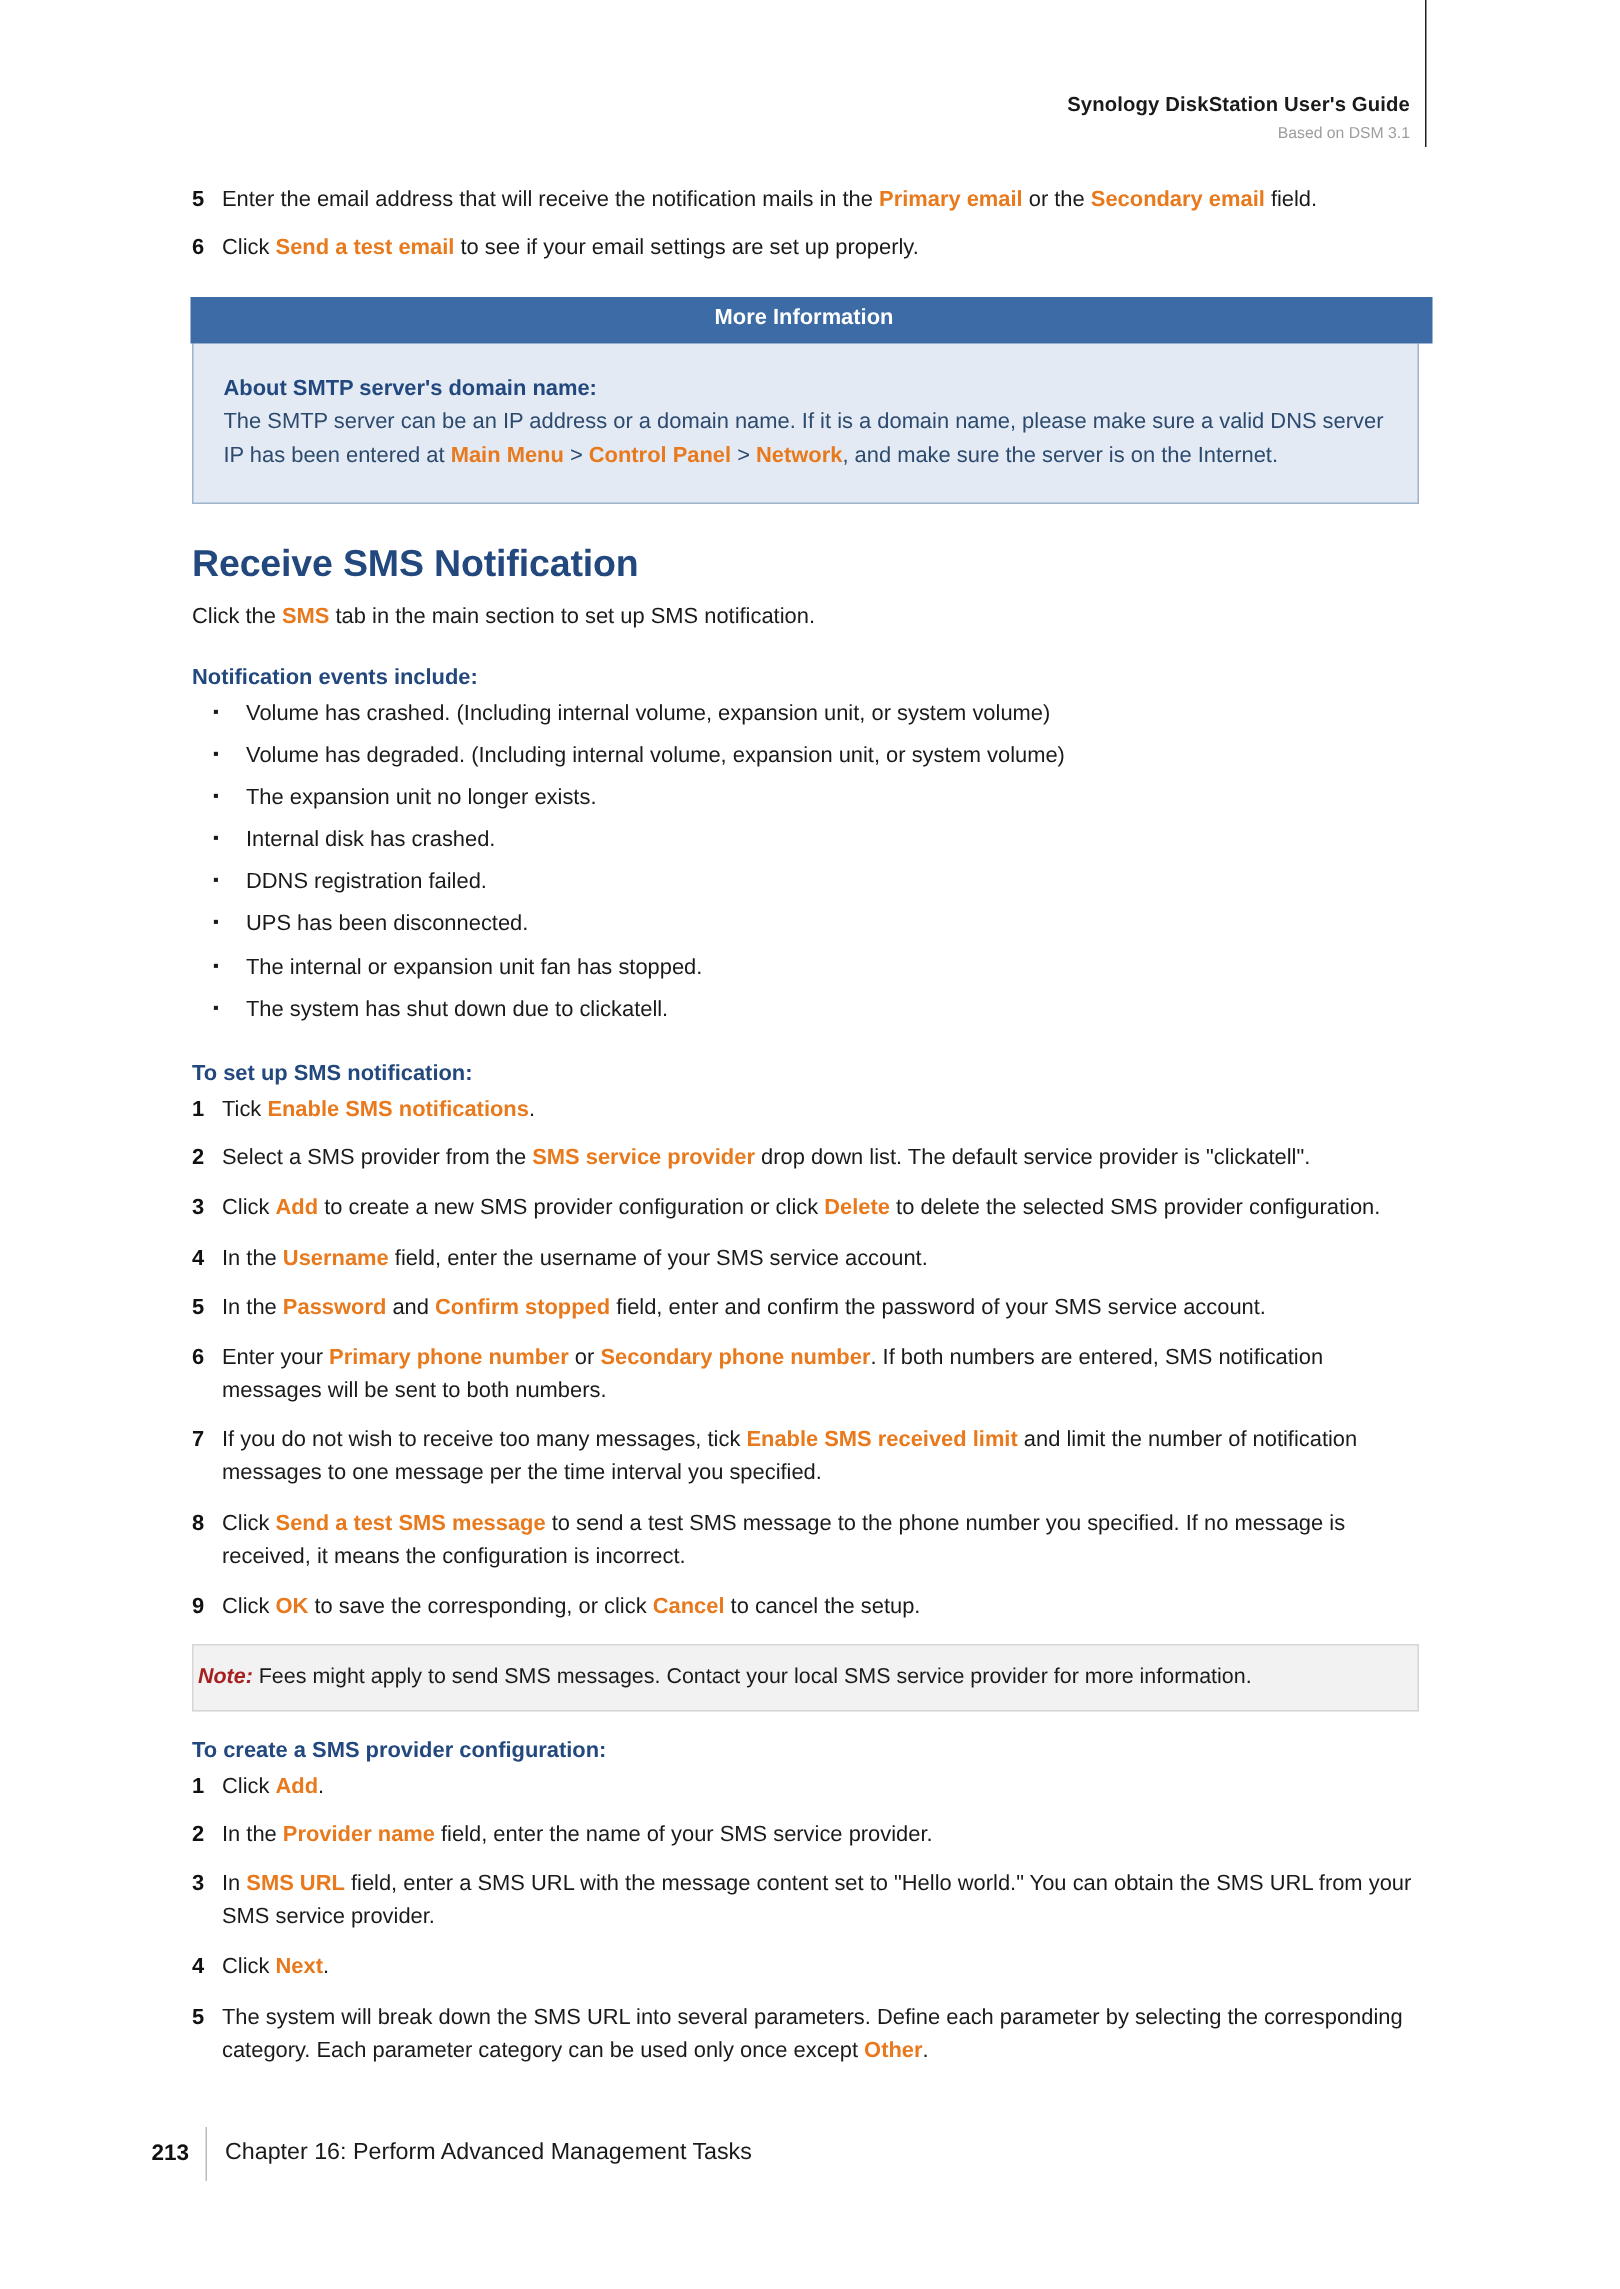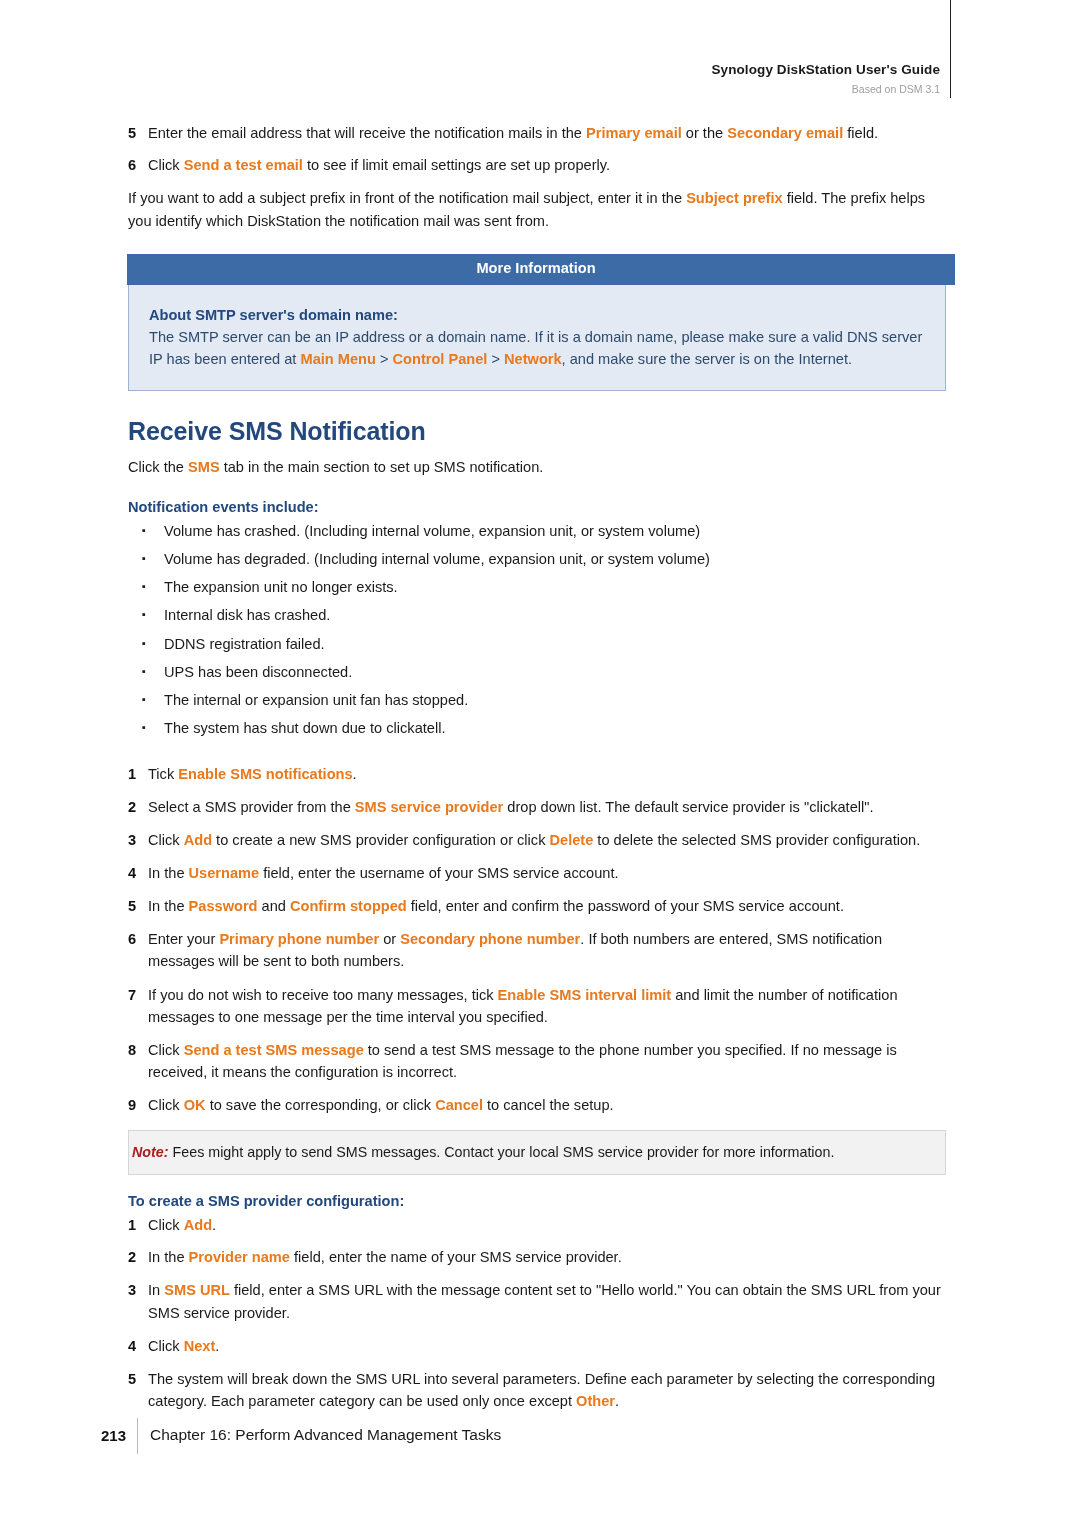--- a/index.html
+++ b/index.html
@@ -247,25 +247,24 @@
 
   <div class="content">
 
     <div id="intro-steps">
         <div class="step" style="margin-bottom: 10px;">
           <span class="num">5</span>
           <span class="body"><span>Enter the email address that will receive the notification mails in the </span><span class="ui">Primary email</span><span> or the </span><span class="ui">Secondary email</span><span> field.</span></span>
         </div>
         <div class="step">
           <span class="num">6</span>
-          <span class="body"><span>Click </span><span class="ui">Send a test email</span><span> to see if limit email settings are set up properly.</span></span>
-        </div>
-      </div>
-
-    <p class="para" id="intro-paragraph"><span>If you want to add a subject prefix in front of the notification mail subject, enter it in the </span><span class="ui">Subject prefix</span><span> field. The prefix helps you identify which DiskStation the notification mail was sent from.</span></p>
+          <span class="body"><span>Click </span><span class="ui">Send a test email</span><span> to see if your email settings are set up properly.</span></span>
+        </div>
+      </div>
+
 
     <div class="callout">
       <div class="cap">
         <div class="cap-text">More Information</div>
       </div>
       <div class="bodybox">
         <div class="lead">About SMTP server's domain name:</div>
         <p class="txt" id="callout-body"><span>The SMTP server can be an IP address or a domain name. If it is a domain name, please make sure a valid DNS server IP has been entered at </span><span class="ui">Main Menu</span><span> &gt; </span><span class="ui">Control Panel</span><span> &gt; </span><span class="ui">Network</span><span>, and make sure the server is on the Internet.</span></p>
       </div>
     </div>
@@ -308,20 +307,21 @@
           <span class="body">The internal or expansion unit fan has stopped.</span>
         </div>
         <div class="bullet">
           <span class="sq">▪</span>
           <span class="body">The system has shut down due to clickatell.</span>
         </div>
       </div>
 
     <div class="spacer-md"></div>
 
+    <div class="sub-head">To set up SMS notification:</div>
     <div id="setup-steps">
         <div class="step" style="margin-bottom: 10px;">
           <span class="num">1</span>
           <span class="body"><span>Tick </span><span class="ui">Enable SMS notifications</span><span>.</span></span>
         </div>
         <div class="step">
           <span class="num">2</span>
           <span class="body"><span>Select a SMS provider from the </span><span class="ui">SMS service provider</span><span> drop down list. The default service provider is "clickatell".</span></span>
         </div>
         <div class="step">
@@ -335,21 +335,21 @@
         <div class="step">
           <span class="num">5</span>
           <span class="body"><span>In the </span><span class="ui">Password</span><span> and </span><span class="ui">Confirm stopped</span><span> field, enter and confirm the password of your SMS service account.</span></span>
         </div>
         <div class="step">
           <span class="num">6</span>
           <span class="body"><span>Enter your </span><span class="ui">Primary phone number</span><span> or </span><span class="ui">Secondary phone number</span><span>. If both numbers are entered, SMS notification messages will be sent to both numbers.</span></span>
         </div>
         <div class="step">
           <span class="num">7</span>
-          <span class="body"><span>If you do not wish to receive too many messages, tick </span><span class="ui">Enable SMS interval limit</span><span> and limit the number of notification messages to one message per the time interval you specified.</span></span>
+          <span class="body"><span>If you do not wish to receive too many messages, tick </span><span class="ui">Enable SMS received limit</span><span> and limit the number of notification messages to one message per the time interval you specified.</span></span>
         </div>
         <div class="step">
           <span class="num">8</span>
           <span class="body"><span>Click </span><span class="ui">Send a test SMS message</span><span> to send a test SMS message to the phone number you specified. If no message is received, it means the configuration is incorrect.</span></span>
         </div>
         <div class="step">
           <span class="num">9</span>
           <span class="body"><span>Click </span><span class="ui">OK</span><span> to save the corresponding, or click </span><span class="ui">Cancel</span><span> to cancel the setup.</span></span>
         </div>
       </div>

